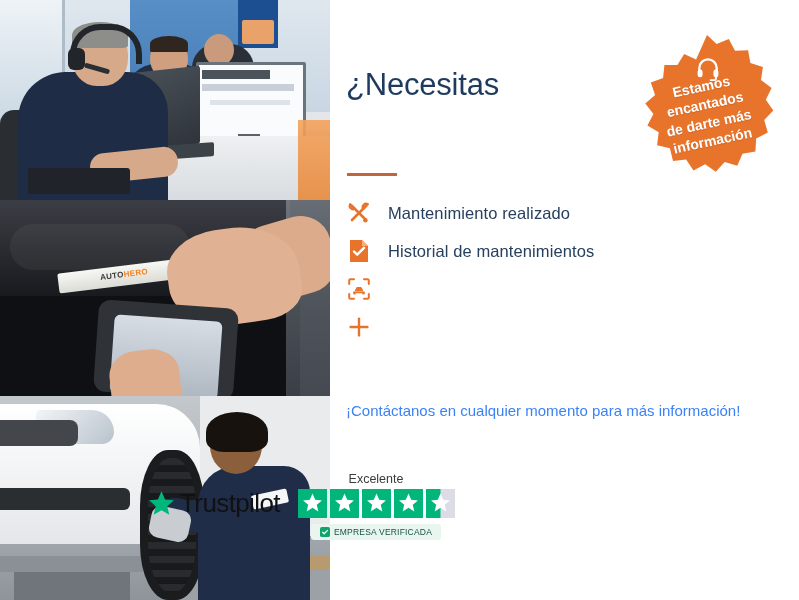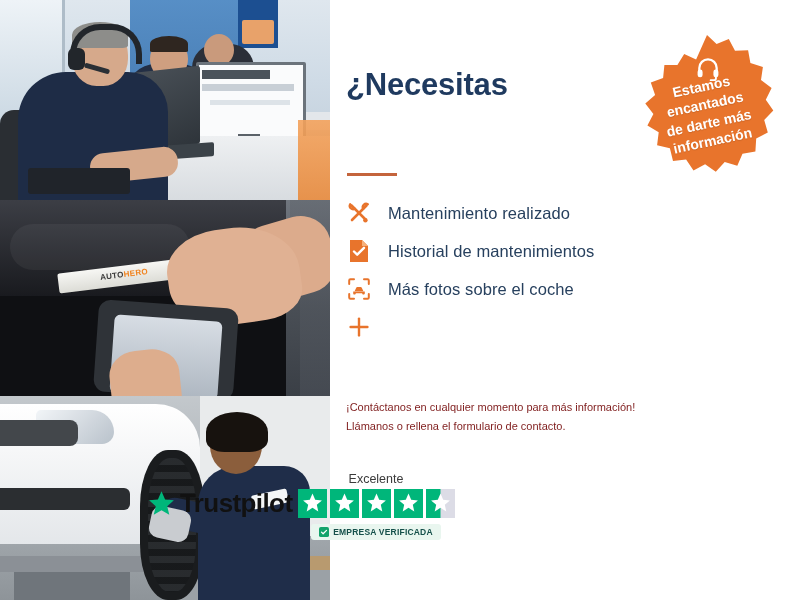--- a/index.html
+++ b/index.html
@@ -358,21 +358,21 @@
   }
 
   .heading {
     position: absolute;
     left: 16px;
     top: 66px;
     width: 300px;
     margin: 0;
     font-size: 31px;
     line-height: 1.25;
-    font-weight: 700;
+    font-weight: 400;
     color: #1f3a5f;
     letter-spacing: -.2px;
   }
   .heading-line { display: block; }
 
   .divider {
     position: absolute;
     left: 17px;
     top: 173px;
     width: 50px;
@@ -408,23 +408,23 @@
     font-size: 16.5px;
     color: #27405e;
     letter-spacing: .1px;
   }
 
   .paragraph {
     position: absolute;
     left: 16px;
     top: 398px;
     width: 430px;
-    font-size: 11px;
+    font-size: 15px;
     line-height: 1.75;
-    color: #7f1d1d;
+    color: #3b82f6;
   }
   .paragraph span { display: block; }
 
   
   .badge {
     position: absolute;
     left: 631px;
     top: 33px;
     width: 152px;
     height: 152px;
@@ -464,21 +464,21 @@
     position: absolute;
     left: 0;
     top: 16px;
     display: flex;
     align-items: center;
     gap: 5px;
   }
   .tp-logo-star { width: 27px; height: 27px; }
   .tp-logo-text {
     font-size: 26px;
-    font-weight: 700;
+    font-weight: 400;
     color: #111111;
     letter-spacing: -.6px;
   }
   .tp-right {
     position: absolute;
     left: 146px;
     top: 0;
     width: 164px;
   }
   .tp-excelente {
@@ -508,21 +508,21 @@
     background: #e9f6ef;
     border-radius: 3px;
     height: 16px;
     width: 130px;
     margin-left: auto;
     margin-right: auto;
   }
   .tp-verified-icon { width: 10px; height: 10px; }
   .tp-verified-text {
     font-size: 8.5px;
-    font-weight: 700;
+    font-weight: 400;
     color: #15504a;
     letter-spacing: .2px;
   }
 </style>
 </head>
 <body>
 
 <div class="banner">
 
   <div class="photo-column">
@@ -641,39 +641,37 @@
             <g fill="none" stroke="#e8742c" stroke-width="2" stroke-linecap="round">
               <path d="M2.2 7V3.4c0-.7.5-1.2 1.2-1.2H7"></path>
               <path d="M17 2.2h3.6c.7 0 1.2.5 1.2 1.2V7"></path>
               <path d="M21.8 17v3.6c0 .7-.5 1.2-1.2 1.2H17"></path>
               <path d="M7 21.8H3.4c-.7 0-1.2-.5-1.2-1.2V17"></path>
             </g>
             <path d="M6.2 14.6h11.6v1.9c0 .5-.4.9-.9.9h-.8a.9.9 0 01-.9-.9v-.3H8.8v.3c0 .5-.4.9-.9.9H7a.9.9 0 01-.8-.9z" fill="#e8742c"></path>
             <path d="M7.6 14.2l1.5-3.3c.2-.5.7-.8 1.2-.8h3.4c.5 0 1 .3 1.2.8l1.5 3.3z" fill="#e8742c"></path>
           </svg>
         </span>
-        <span class="feature-label">Más fotos sobre el coche</span>
       </li>
 
       <li class="feature">
         <span class="feature-icon">
           <svg width="24" height="24" viewBox="0 0 24 24">
             <g stroke="#e8742c" stroke-width="2.4" stroke-linecap="round">
               <line x1="12" y1="3.6" x2="12" y2="20.4"></line>
               <line x1="3.6" y1="12" x2="20.4" y2="12"></line>
             </g>
           </svg>
         </span>
       </li>
 
     </ul>
 
     <div class="paragraph">
       <span>¡Contáctanos en cualquier momento para más información!</span>
-      <span>Llámanos o rellena el formulario de contacto.</span>
     </div>
 
   </div>
 
   <div class="badge">
     <svg class="badge-svg" viewBox="0 0 152 152">
       <path d="M76 2
                l9.6 9.0 12.2-5.0 6.2 11.8 13.1-.6 2.3 12.9 12.5 4.0-1.9 13.0 10.6 7.8-5.8 11.8 7.5 10.8-9.1 9.4 3.6 12.6-11.6 6.0-.8 13.1-12.9 2.1-5.2 12.0-12.6-3.6-8.9 9.7-10.7-7.6-11.6 6.2-7.4-10.8-13.1 1.4-3.1-12.8-12.8-2.9 1.6-13.0-11.3-6.7 6.0-11.7-8.1-10.3 9.8-8.7-4.3-12.4 12.3-4.6 1.3-13.0 13.0 .2 6.8-11.2 11.9 5.6z" fill="#e8742c"></path>
     </svg>
     <svg class="badge-headset" viewBox="0 0 24 24">

